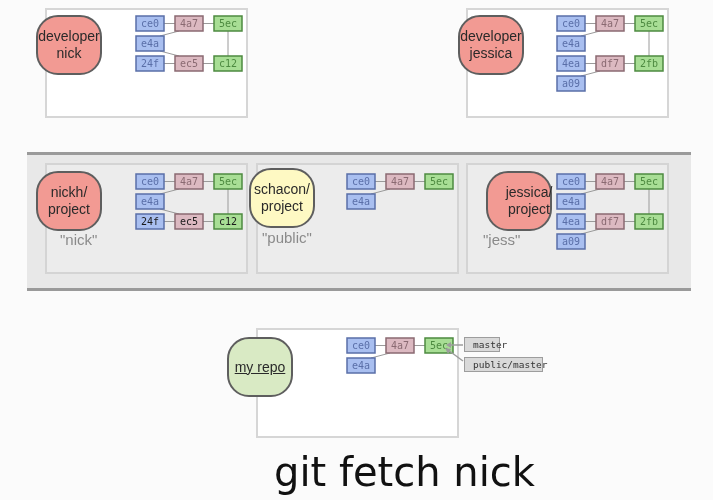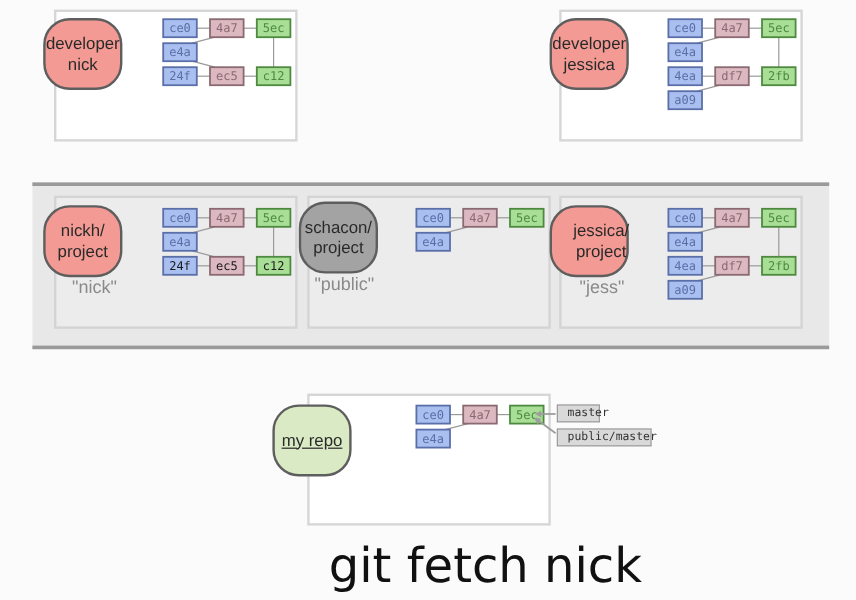--- a/index.html
+++ b/index.html
@@ -19,21 +19,21 @@
       box-sizing: border-box;
     }
     .repo {
       position: absolute; width: 66px; height: 60px;
       border: 2px solid #5e5e5e; border-radius: 22px;
       box-sizing: border-box;
       display: flex; align-items: center; justify-content: center;
       text-align: center; font-size: 14px; line-height: 17px; color: #2a2a2a;
     }
     .repo.red { background: #f29a93; }
-    .repo.blue { background: #a3a3a3; }
+    .repo.blue { background: #fef9c3; }
     .repo.green { background: #d9eac4; }
     .alias {
       position: absolute; font-size: 15px; color: #8a8a8a;
     }
     svg.graph { position: absolute; overflow: visible; }
     .c {
       font-family: "DejaVu Sans Mono", monospace; font-size: 10px;
     }
     .caption {
       position: absolute; left: 0; width: 713px; top: 449px; text-align: center;
@@ -147,21 +147,21 @@
 <div class="repo red" style="left:36px;top:171px;align-items:center;">
   <div><span>nickh/</span><br><span>project</span></div>
 </div>
 <div class="alias" style="left:60px;top:231px;">"nick"</div>
 
 <div class="repo blue" style="left:249px;top:168px;">
   <div><span>schacon/</span><br><span>project</span></div>
 </div>
 <div class="alias" style="left:262px;top:229px;">"public"</div>
 
-<div class="repo red" style="left:458px;top:171px;padding-left:20px;">
+<div class="repo red" style="left:486px;top:171px;padding-left:20px;">
   <div><span>jessica/</span><br><span>project</span></div>
 </div>
 <div class="alias" style="left:483px;top:231px;">"jess"</div>
 
 <svg class="graph" style="left:136px;top:174px;" width="110" height="80">
     <line x1="28" y1="7.5" x2="39" y2="7.5" stroke="#9a9a9a" stroke-width="1"></line>
     <line x1="67" y1="7.5" x2="78" y2="7.5" stroke="#9a9a9a" stroke-width="1"></line>
     <line x1="24" y1="20" x2="43" y2="15" stroke="#9a9a9a" stroke-width="1"></line>
     <line x1="28" y1="47.5" x2="39" y2="47.5" stroke="#9a9a9a" stroke-width="1"></line>
     <line x1="67" y1="47.5" x2="78" y2="47.5" stroke="#9a9a9a" stroke-width="1"></line>

